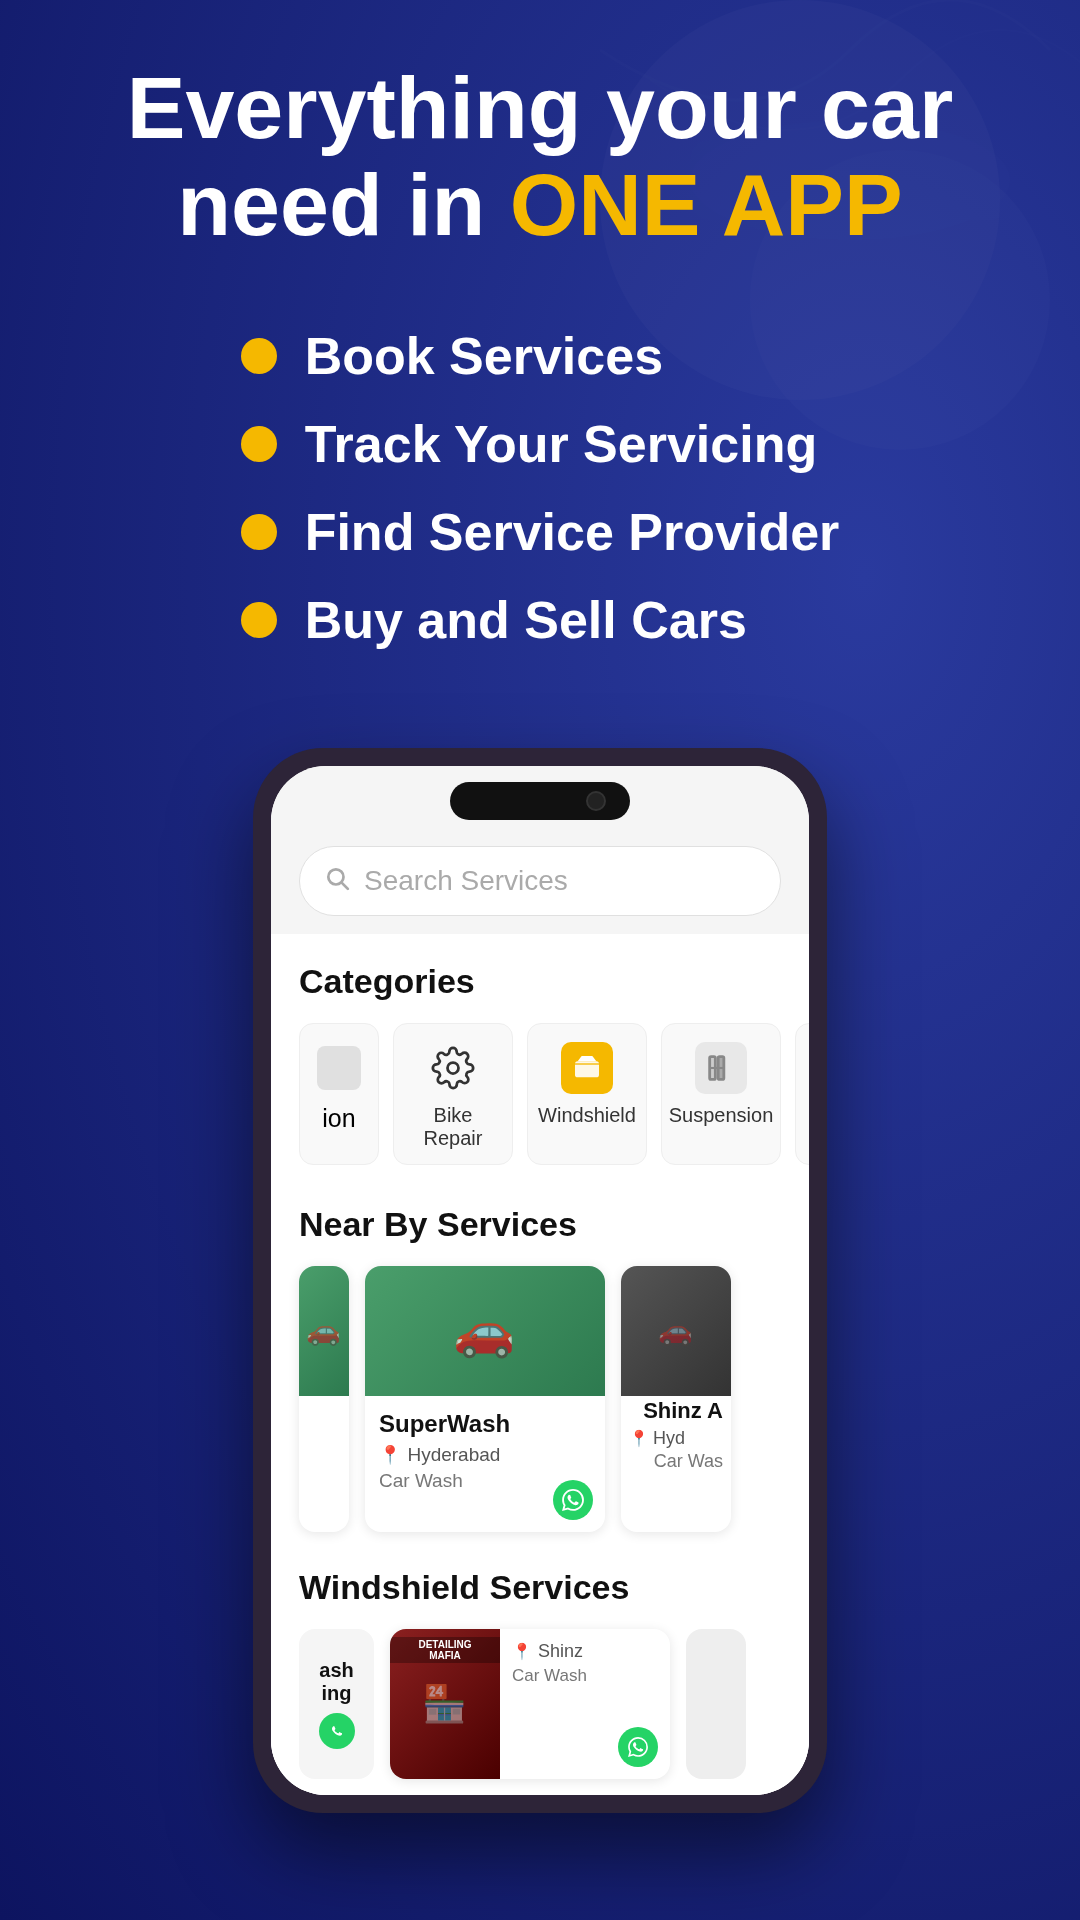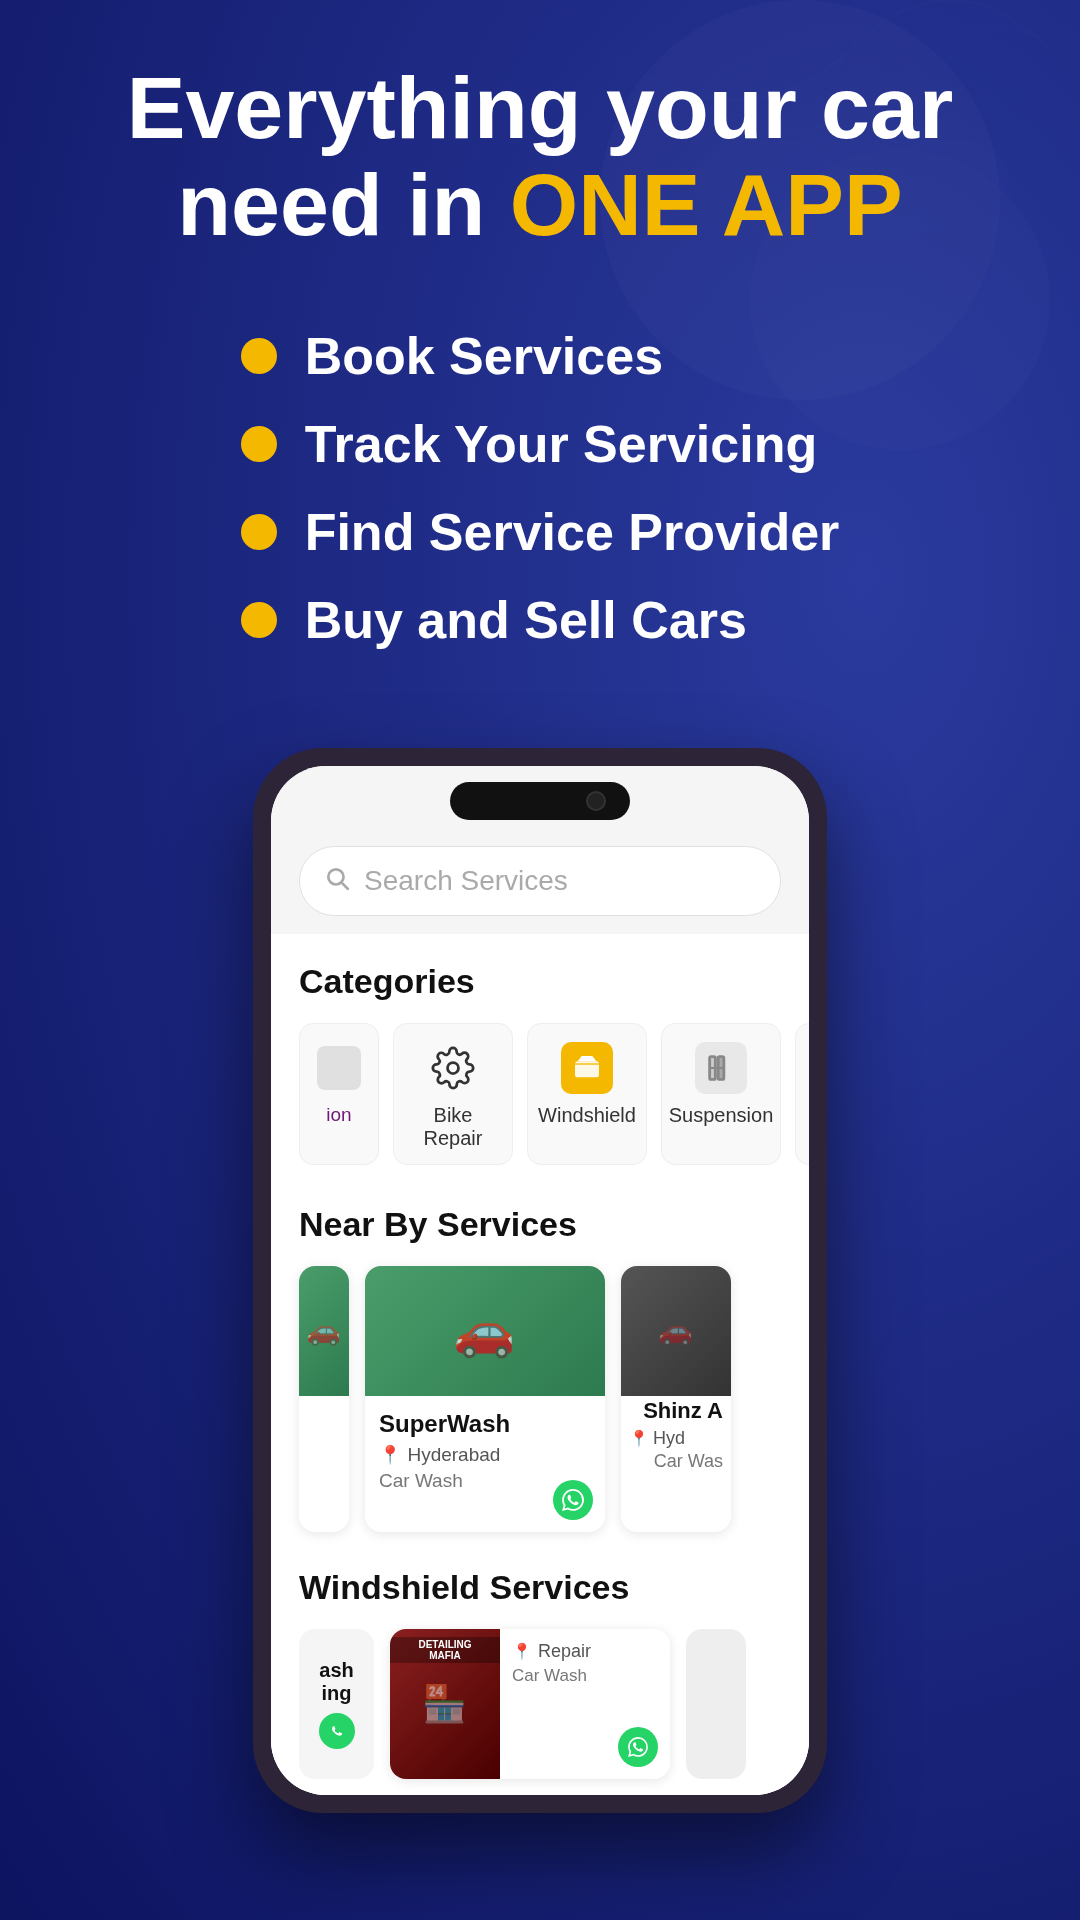--- a/index.html
+++ b/index.html
@@ -432,22 +432,22 @@
       background: #f5b800;
       border-radius: 10px;
       width: 52px;
       height: 52px;
       display: flex;
       align-items: center;
       justify-content: center;
     }
 
     .partial-cat-label {
-      font-size: 19px;
-      color: #701a75;
+      font-size: 25px;
+      color: #000000;
       font-weight: 500;
     }
   </style>
 </head>
 <body>
 
 <div class="bg-overlay">
 
   <svg class="bg-pattern" viewBox="0 0 1080 1920" xmlns="http://www.w3.org/2000/svg">
     <circle cx="800" cy="200" r="200" fill="white" opacity="0.3"></circle>
@@ -634,21 +634,21 @@
               </div>
 
               <div class="rec-card">
                 <div class="rec-card-image">
                   <div class="rec-shop-label">DETAILING MAFIA</div>
                   <span class="shop-img">🏪</span>
                 </div>
                 <div class="rec-card-info">
                   <div class="rec-location">
                     <span style="color:#f5b800;font-size:16px;">📍</span>
-                    <span style="font-size:18px;color:#555;">Repair</span>
+                    <span style="font-size:18px;color:#555;">Shinz</span>
                   </div>
                   <div class="rec-type">Car Wash</div>
                 </div>
                 <div class="whatsapp-btn">
                   <svg width="20" height="20" viewBox="0 0 24 24" fill="white">
                     <path d="M17.472 14.382c-.297-.149-1.758-.867-2.03-.967-.273-.099-.471-.148-.67.15-.197.297-.767.966-.94 1.164-.173.199-.347.223-.644.075-.297-.15-1.255-.463-2.39-1.475-.883-.788-1.48-1.761-1.653-2.059-.173-.297-.018-.458.13-.606.134-.133.298-.347.446-.52.149-.174.198-.298.298-.497.099-.198.05-.371-.025-.52-.075-.149-.669-1.612-.916-2.207-.242-.579-.487-.5-.669-.51-.173-.008-.371-.01-.57-.01-.198 0-.52.074-.792.372-.272.297-1.04 1.016-1.04 2.479 0 1.462 1.065 2.875 1.213 3.074.149.198 2.096 3.2 5.077 4.487.709.306 1.262.489 1.694.625.712.227 1.36.195 1.871.118.571-.085 1.758-.719 2.006-1.413.248-.694.248-1.289.173-1.413-.074-.124-.272-.198-.57-.347m-5.421 7.403h-.004a9.87 9.87 0 01-5.031-1.378l-.361-.214-3.741.982.998-3.648-.235-.374a9.86 9.86 0 01-1.51-5.26c.001-5.45 4.436-9.884 9.888-9.884 2.64 0 5.122 1.03 6.988 2.898a9.825 9.825 0 012.893 6.994c-.003 5.45-4.437 9.884-9.885 9.884m8.413-18.297A11.815 11.815 0 0012.05 0C5.495 0 .16 5.335.157 11.892c0 2.096.547 4.142 1.588 5.945L.057 24l6.305-1.654a11.882 11.882 0 005.683 1.448h.005c6.554 0 11.89-5.335 11.893-11.893a11.821 11.821 0 00-3.48-8.413z"></path>
                   </svg>
                 </div>
               </div>
 

